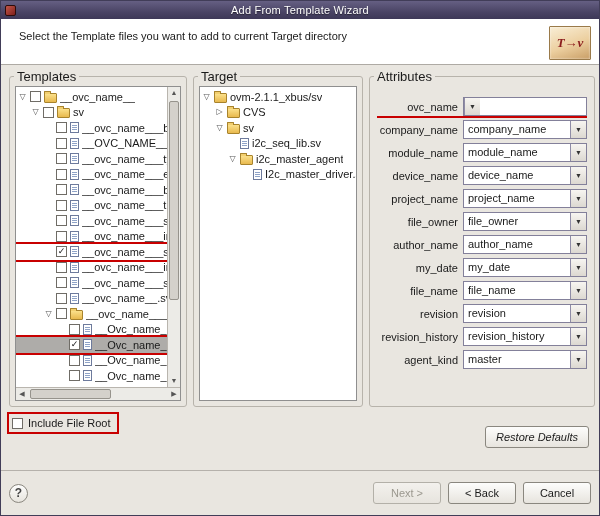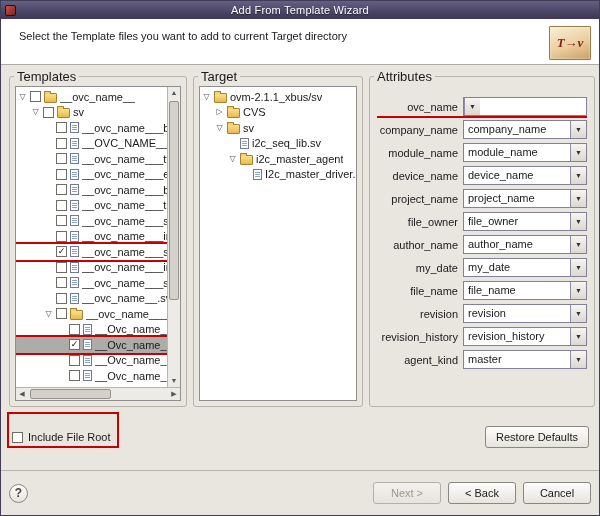--- a/index.html
+++ b/index.html
@@ -69,25 +69,25 @@
   .attr-row{display:flex;align-items:center;height:19px;margin-bottom:4px;}
   .attr-label{width:86px;flex:0 0 auto;text-align:right;font-size:11px;padding-right:5px;white-space:nowrap;}
   .combo{flex:1;height:19px;border:1px solid #83809a;background:#fff;display:flex;overflow:hidden;}
   .combo-text{flex:1;font-size:11px;line-height:17px;padding:0 4px;white-space:nowrap;overflow:hidden;}
   .combo.value-selected .combo-text{background:#c9c6e6;}
   .combo-btn{width:16px;flex:0 0 auto;border-left:1px solid #8f8ca6;
     background:linear-gradient(#f7f5f1,#dcd8d1);display:flex;align-items:center;justify-content:center;}
   .carr{font-size:7px;color:#333;}
   
   .include-root{position:absolute;left:8px;top:349px;display:flex;align-items:center;gap:5px;
-    padding:17px 6px 3px 3px;font-size:11px;}
+    padding:3px 6px 3px 3px;font-size:11px;}
   .btn{font-family:inherit;font-size:11px;color:#1a1a1a;height:22px;min-width:68px;padding:0 10px;
     background:linear-gradient(#fdfdfc,#e7e4de);border:1px solid #8a877f;border-radius:3px;}
   .btn:disabled{color:#9b988f;border-color:#b3b0a8;background:linear-gradient(#f3f1ed,#e7e4de);}
-  .restore{position:absolute;right:10px;top:361px;min-width:100px;}
+  .restore{position:absolute;right:10px;top:361px;min-width:100px;font-style:italic;}
   
   .footer{position:absolute;left:0;right:0;bottom:0;height:45px;border-top:1px solid #b5b1ab;
     display:flex;align-items:center;padding:0 8px;gap:7px;}
   .help-btn{width:19px;height:19px;min-width:0;padding:0;border-radius:50%;font-weight:bold;color:#444;
     background:linear-gradient(#fdfdfc,#e7e4de);border:1px solid #8a877f;font-size:12px;}
   .spacer{flex:1;}
   .btn-finish{border-color:#5b79b8;box-shadow:0 0 3px 2px rgba(100,130,205,.55);}
   
   .red-box{outline:2px solid #c80000;outline-offset:0px;}
   .annot-finish{outline:2px solid #c80000;outline-offset:3px;}

